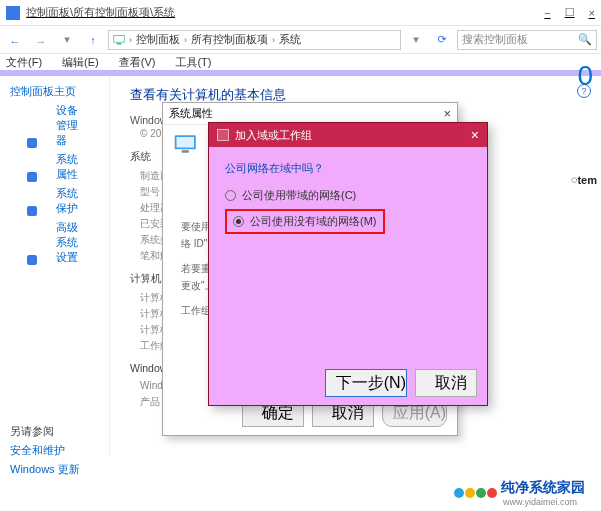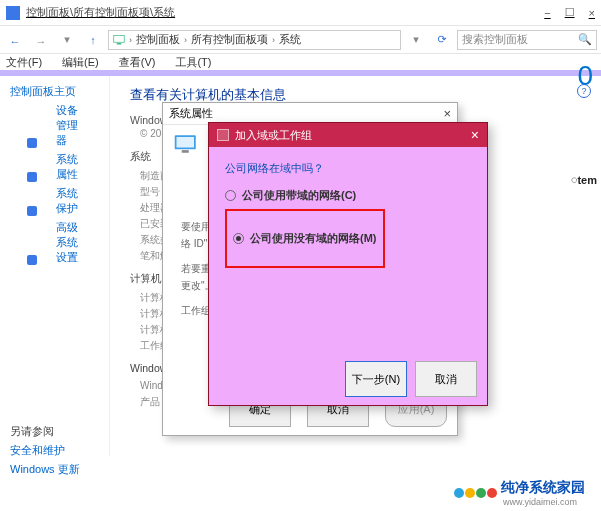--- a/index.html
+++ b/index.html
@@ -58,35 +58,35 @@
 
 .dlg1 { position: absolute; left: 162px; top: 102px; width: 296px; height: 334px; background: #fff; border: 1px solid #a8a8a8; box-shadow: 4px 4px 8px rgba(0,0,0,.2); }
 .dlg1-title { height: 22px; display: flex; align-items: center; padding: 0 6px; font-size: 11px; border-bottom: 1px solid #e6e6e6; }
 .dlg1-close { margin-left: auto; color: #444; font-size: 13px; }
 .dlg1-body { padding: 8px 10px; }
 .dlg1-body .row { display: flex; align-items: flex-start; gap: 10px; margin-bottom: 6px; }
 .dlg1-body .pc-icon { width: 28px; height: 22px; }
 .field-label { color: #333; font-size: 10.5px; }
 .field-sub { color: #666; font-size: 10px; margin-left: 48px; line-height: 1.6; }
 .dlg1 .note { color: #666; font-size: 10px; margin: 10px 0 2px 8px; line-height: 1.5; }
-.dlg1-btns { position: absolute; bottom: 8px; right: 10px; display: flex; gap: 16px; }
-.btn { min-width: 62px; height: 36px; border: 1px solid #adadad; background: #f0f0f0; font-size: 11px; display:flex; align-items:center; justify-content:center; }
+.dlg1-btns { position: absolute; bottom: 8px; right: 10px; display: flex; gap: 8px; }
+.btn { min-width: 62px; height: 28px; border: 1px solid #adadad; background: #f0f0f0; font-size: 16px; display:flex; align-items:center; justify-content:center;padding-left:10px; }
 .btn.disabled { color: #9b9b9b; border-radius: 10px; }
 
 
 .dlg2 { position: absolute; left: 208px; top: 122px; width: 280px; height: 284px; background: #f0abfc; border: 1px solid #8b0e2a; box-shadow: 4px 4px 10px rgba(0,0,0,.25); }
 .dlg2-title { height: 24px; background: #c7274e; color: #fff; display: flex; align-items: center; padding: 0 8px; font-size: 11px; }
 .dlg2-title .t-icon { width: 12px; height: 12px; background: #fff3; border: 1px solid #fff8; margin-right: 6px; }
 .dlg2-close { margin-left: auto; color: #fff; font-size: 14px; }
 .dlg2-body { padding: 14px 16px; }
 .dlg2-q { color: #0a4fb3; font-size: 11px; margin-bottom: 12px; }
-.radio-row { display: flex; align-items: center; gap: 6px; margin: 6px 0; font-size: 10.5px; color: #333; font-weight: bold; }
+.radio-row { display: flex; align-items: center; gap: 6px; margin: 6px 0; font-size: 10.5px; color: #333; }
 .radio { width: 11px; height: 11px; border: 1px solid #666; border-radius: 50%; display:flex; align-items:center; justify-content:center; flex: none; }
 .radio .dot { width: 5px; height: 5px; border-radius: 50%; background: #333; }
-.highlight { border: 2px solid #e11; padding: 20px 6px; display: inline-flex; text-align: right; }
+.highlight { border: 2px solid #e11; padding: 3px 6px; display: inline-flex; text-align: right; }
 .dlg2-btns { position: absolute; bottom: 8px; right: 10px; display: flex; gap: 8px; }
 </style>
 </head>
 <body>
 
 <div class="title-bar">
   <div class="tb-icon"></div>
   <div class="title-path">控制面板\所有控制面板项\系统</div>
   <div class="win-btns">
     <span>−</span>

